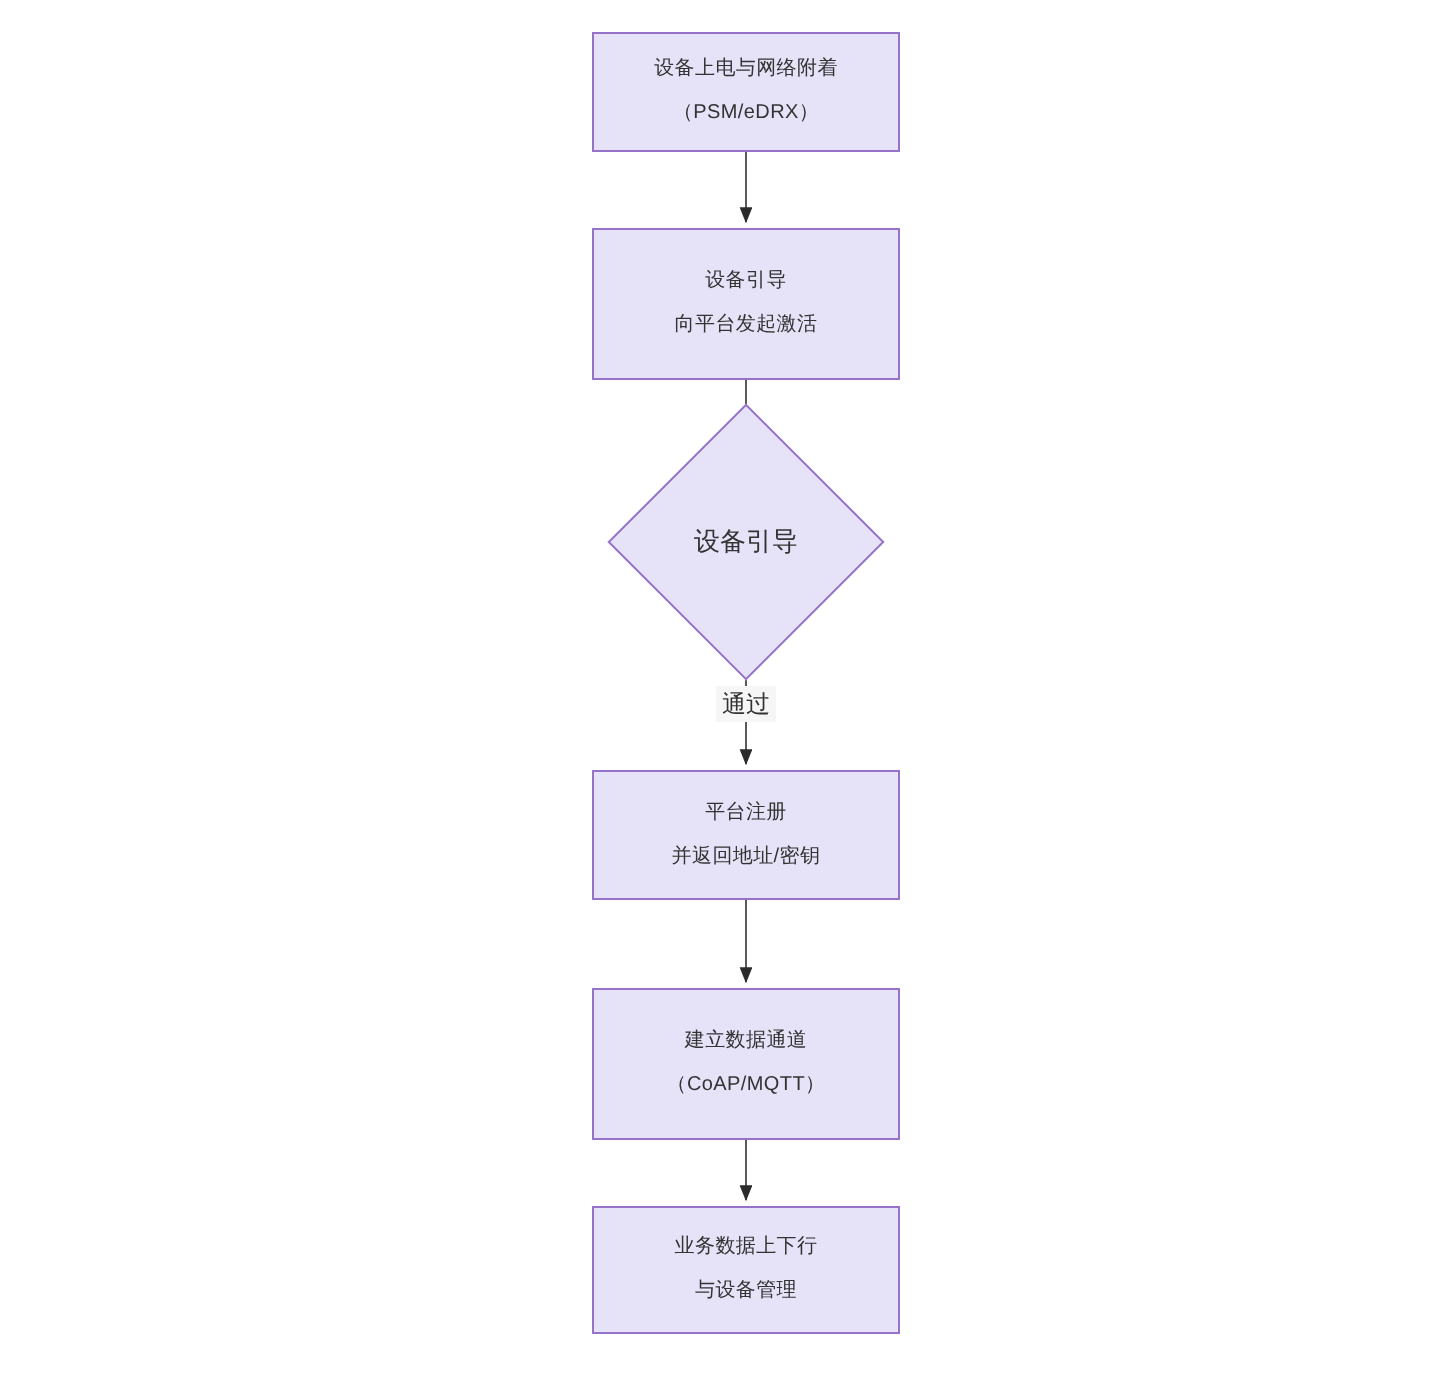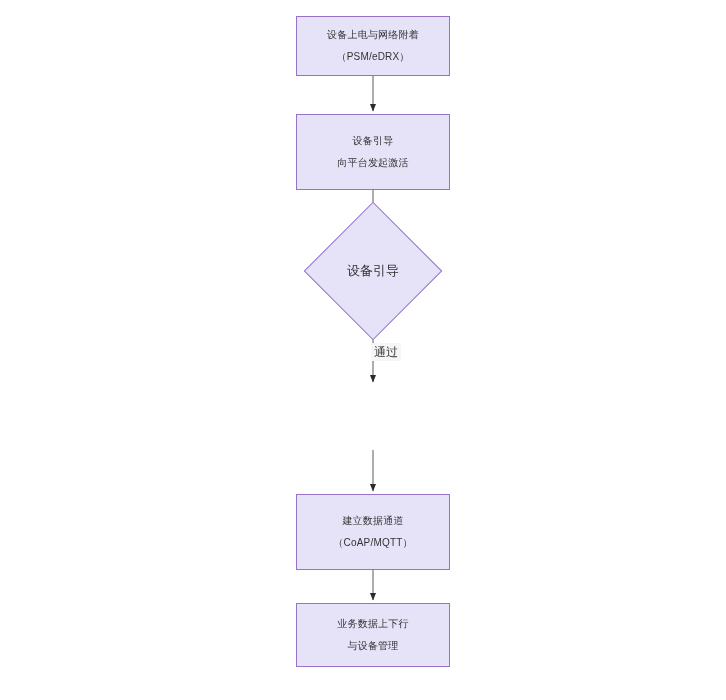--- a/index.html
+++ b/index.html
@@ -71,21 +71,20 @@
   }
   .edge-label {
     position: absolute;
     background: #f6f6f6;
     color: #333333;
     font-size: 12px;
     line-height: 16px;
     padding: 1px 3px;
     white-space: nowrap;
     transform: translate(-50%, 0);
-    margin-left: 13px;
   }
 </style>
 </head>
 <body>
 
 <div id="flow-canvas">
 
   <svg id="edge-layer" width="726" height="700" viewBox="0 0 726 700" xmlns="http://www.w3.org/2000/svg">
     <defs>
       <marker id="arrowhead" markerWidth="9" markerHeight="9" refX="7.4" refY="3.2" orient="auto" markerUnits="userSpaceOnUse">
@@ -110,20 +109,22 @@
   <div class="node node-process" style="left:296px; top:114px; width:154px; height:76px;">设备引导
 向平台发起激活</div>
 
   <div class="node-decision-wrap" style="left:324px; top:222px; width:98px; height:98px;">
     <div class="node-decision-shape"></div>
     <div class="node-decision-label">设备引导</div>
   </div>
 
   <div class="edge-label" style="left:373px; top:343px;">通过</div>
 
+  <div class="node node-process" style="left:296px; top:385px; width:154px; height:65px;">平台注册
+并返回地址/密钥</div>
 
   <div class="node node-process" style="left:296px; top:494px; width:154px; height:76px;">建立数据通道
 （CoAP/MQTT）</div>
 
   <div class="node node-process" style="left:296px; top:603px; width:154px; height:64px;">业务数据上下行
 与设备管理</div>
 
 </div>
 
 </body></html>

